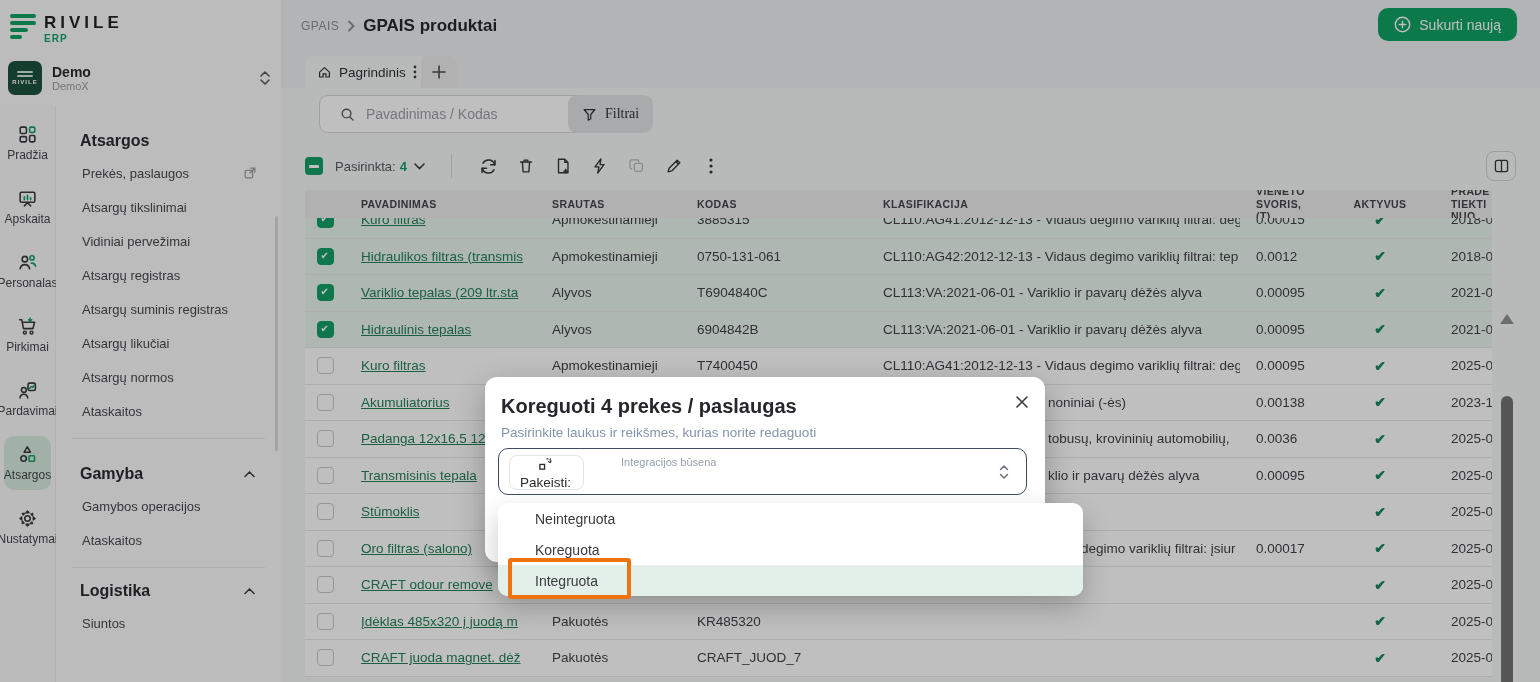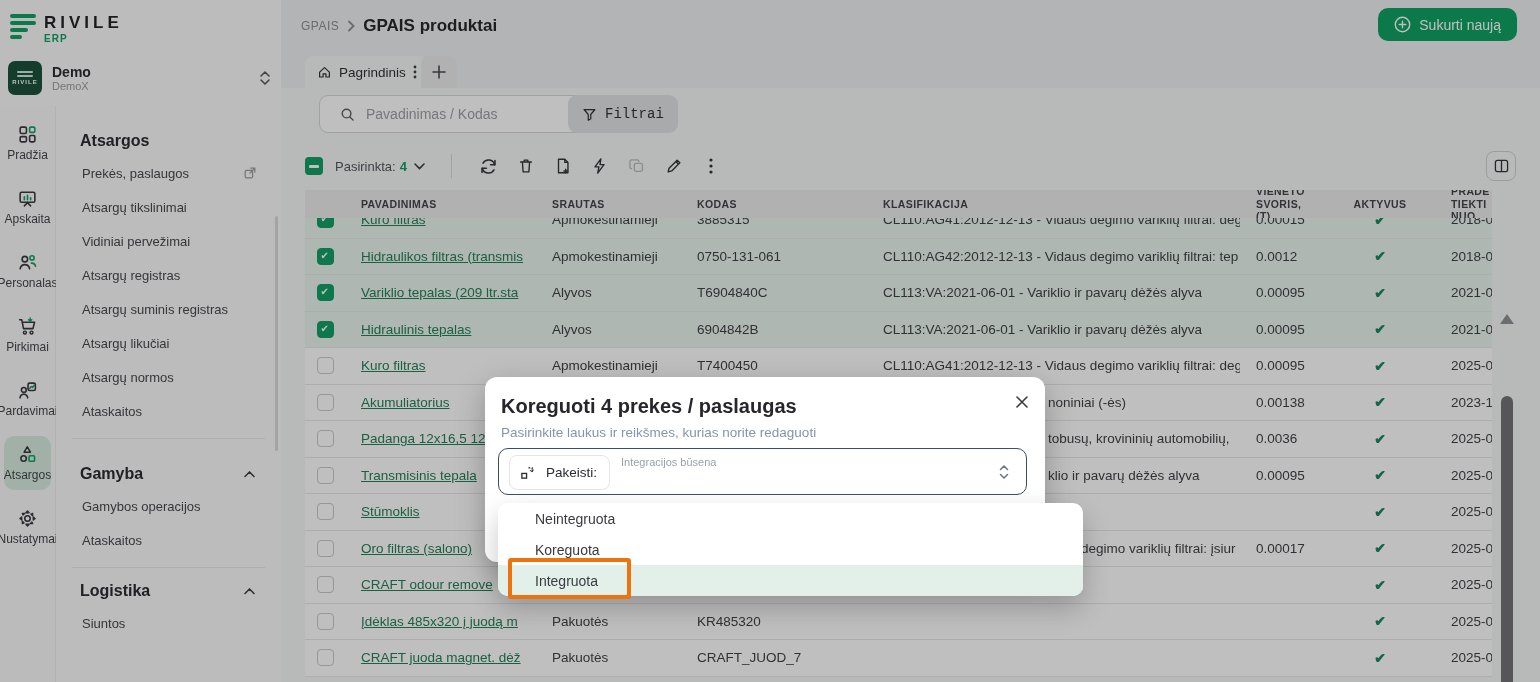--- a/index.html
+++ b/index.html
@@ -39,21 +39,21 @@
   .new-btn{position:absolute;right:23px;top:8px;height:33px;padding:0 16px;border-radius:10px;background:#0aa061;color:#fff;font-size:14px;display:flex;align-items:center;gap:8px;border:none;cursor:pointer;font-family:inherit;}
   
   .tabbar{position:absolute;left:281px;top:56px;right:0;height:32px;}
   .tab{position:absolute;left:24px;bottom:0;height:32px;background:#f6f7f7;border-radius:8px 8px 0 0;display:flex;align-items:center;gap:7px;padding:0 10px 0 12px;font-size:13.5px;color:#2b2b31;cursor:pointer;}
   .tab-add{position:absolute;left:140px;bottom:0;height:32px;width:36px;background:#ececee;border-radius:8px 8px 0 0;display:flex;align-items:center;justify-content:center;cursor:pointer;}
   
   .panel{position:absolute;left:281px;top:88px;right:0;bottom:0;background:#f6f7f7;}
   .search{position:absolute;left:38px;top:7px;width:235px;height:36px;background:#fff;border:1px solid #d6d6da;border-radius:9px;display:flex;align-items:center;gap:9px;padding:0 20px;}
   .search input{border:none;outline:none;font-size:14px;color:#3c3c42;width:100%;background:transparent;font-family:inherit;}
   .search input::placeholder{color:#9c9ca4;}
-  .filter-btn{position:absolute;left:287px;top:7px;height:38px;padding:0 14px;background:#e1e2e4;border:none;border-radius:9px;display:flex;align-items:center;gap:8px;font-size:14px;color:#2e2e34;cursor:pointer;font-family:Liberation Mono, monospace;}
+  .filter-btn{position:absolute;left:287px;top:7px;height:38px;padding:0 14px;background:#e1e2e4;border:none;border-radius:9px;display:flex;align-items:center;gap:8px;font-size:14px;color:#2e2e34;cursor:pointer;font-family:Liberation Serif, serif;}
   
   .toolbar{position:absolute;left:24px;top:60px;right:24px;height:36px;display:flex;align-items:center;}
   .cb{width:18px;height:18px;border-radius:4px;flex:none;}
   .cb.ind{background:#0d9d62;position:relative;}
   .cb.ind::after{content:"";position:absolute;left:4px;top:8px;width:10px;height:2.5px;background:#fff;border-radius:1px;}
   .sel-label{font-size:13px;color:#52525a;margin-left:12px;}
   .sel-count{font-size:13px;font-weight:bold;color:#0d9d62;margin-left:4px;}
   .tool-div{width:1px;height:24px;background:#d7d7da;margin:0 22px 0 26px;}
   .tool-ic{width:30px;height:30px;display:flex;align-items:center;justify-content:center;border-radius:6px;cursor:pointer;margin-right:7px;}
   .cols-btn{margin-left:auto;width:28px;height:28px;border:1px solid #cfcfd3;border-radius:8px;display:flex;align-items:center;justify-content:center;background:#f6f7f7;cursor:pointer;}
@@ -84,21 +84,21 @@
   .varrow{width:0;height:0;border-left:7px solid transparent;border-right:7px solid transparent;border-bottom:10px solid #8f8f94;margin:0 auto;cursor:pointer;}
   .vthumb{position:absolute;left:1px;top:82px;width:12px;height:344px;border-radius:7px;background:#6f6f73;cursor:pointer;}
   
   .dim{position:absolute;inset:0;background:rgba(18,18,18,.27);z-index:50;}
   
   .modal{position:absolute;left:485px;top:377px;width:560px;height:185px;background:#fff;border-radius:12px;box-shadow:0 10px 30px rgba(0,0,0,.25);z-index:60;}
   .m-title{font-size:20px;font-weight:bold;color:#26262c;margin:18px 20px 0 16px;}
   .m-sub{font-size:13.5px;color:#8495ab;margin:7px 20px 0 16px;}
   .m-close{position:absolute;right:16px;top:18px;cursor:pointer;}
   .m-field{position:absolute;left:13px;top:71px;width:529px;height:47px;box-sizing:border-box;border:1.5px solid #3e4d63;border-radius:10px;background:#fff;cursor:pointer;}
-  .m-chip{position:absolute;left:10px;top:6px;height:33px;padding:0 12px 0 10px;border:1px solid #e2e5e9;border-radius:8px;display:flex;align-items:center;gap:11px;font-size:13.5px;color:#2b2b31;cursor:pointer;}
+  .m-chip{position:absolute;left:10px;top:6px;height:33px;padding:0 12px 0 10px;border:1px solid #e2e5e9;border-radius:8px;display:flex;align-items:center;gap:4px;font-size:13.5px;color:#2b2b31;cursor:pointer;flex-direction:column;}
   .m-flabel{position:absolute;left:122px;top:7px;font-size:11px;color:#98a1ab;}
   .m-chev{position:absolute;right:16px;top:13px;}
   .m-submit{position:absolute;left:960px;top:515px;width:74px;height:33px;border-radius:10px;background:#0aa061;border:none;z-index:61;cursor:pointer;}
   .dd{position:absolute;left:498px;top:503px;width:585px;height:93px;background:#fff;border-radius:10px;box-shadow:0 12px 28px rgba(0,0,0,.22);z-index:62;overflow:hidden;}
   .dd-opt{height:31px;display:flex;align-items:center;padding-left:37px;font-size:14px;color:#3a3a40;cursor:pointer;}
   .dd-opt.sel{background:#e3f0ea;}
   .annot{position:absolute;left:508px;top:558px;width:123px;height:41px;border:4px solid #ee720e;border-radius:3px;z-index:70;pointer-events:none;box-sizing:border-box;}
 </style>
 </head>
 <body>

